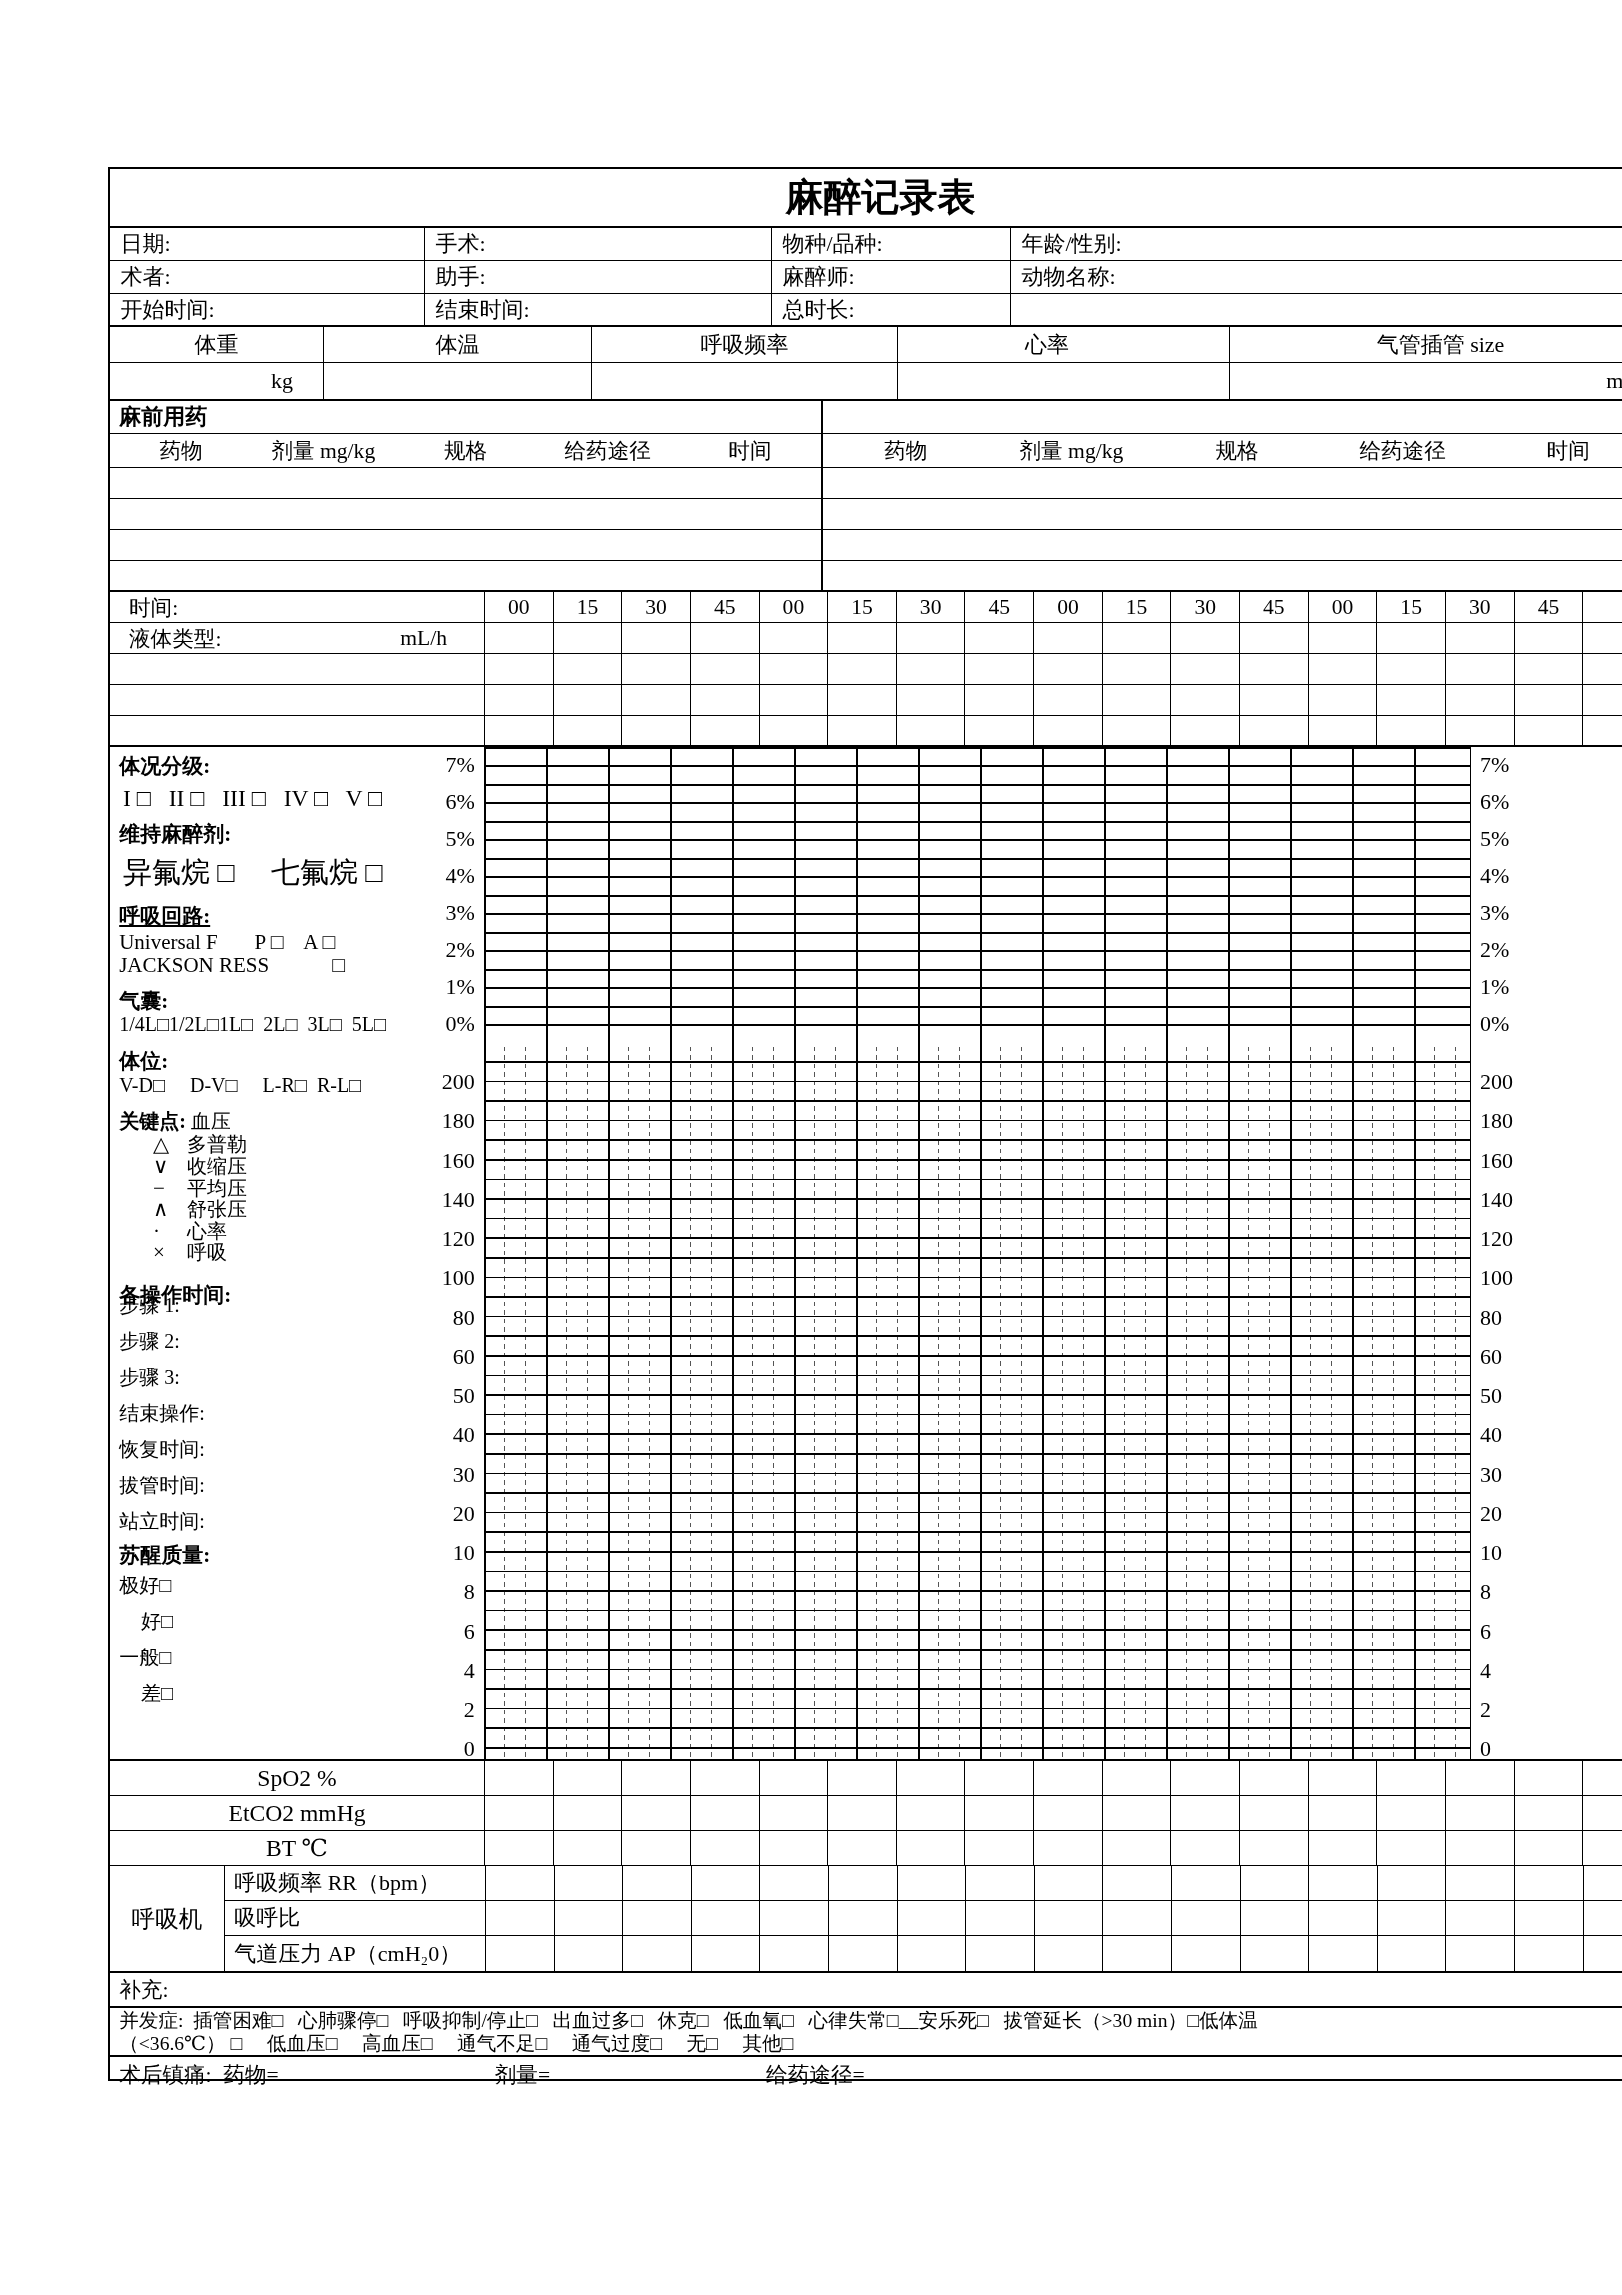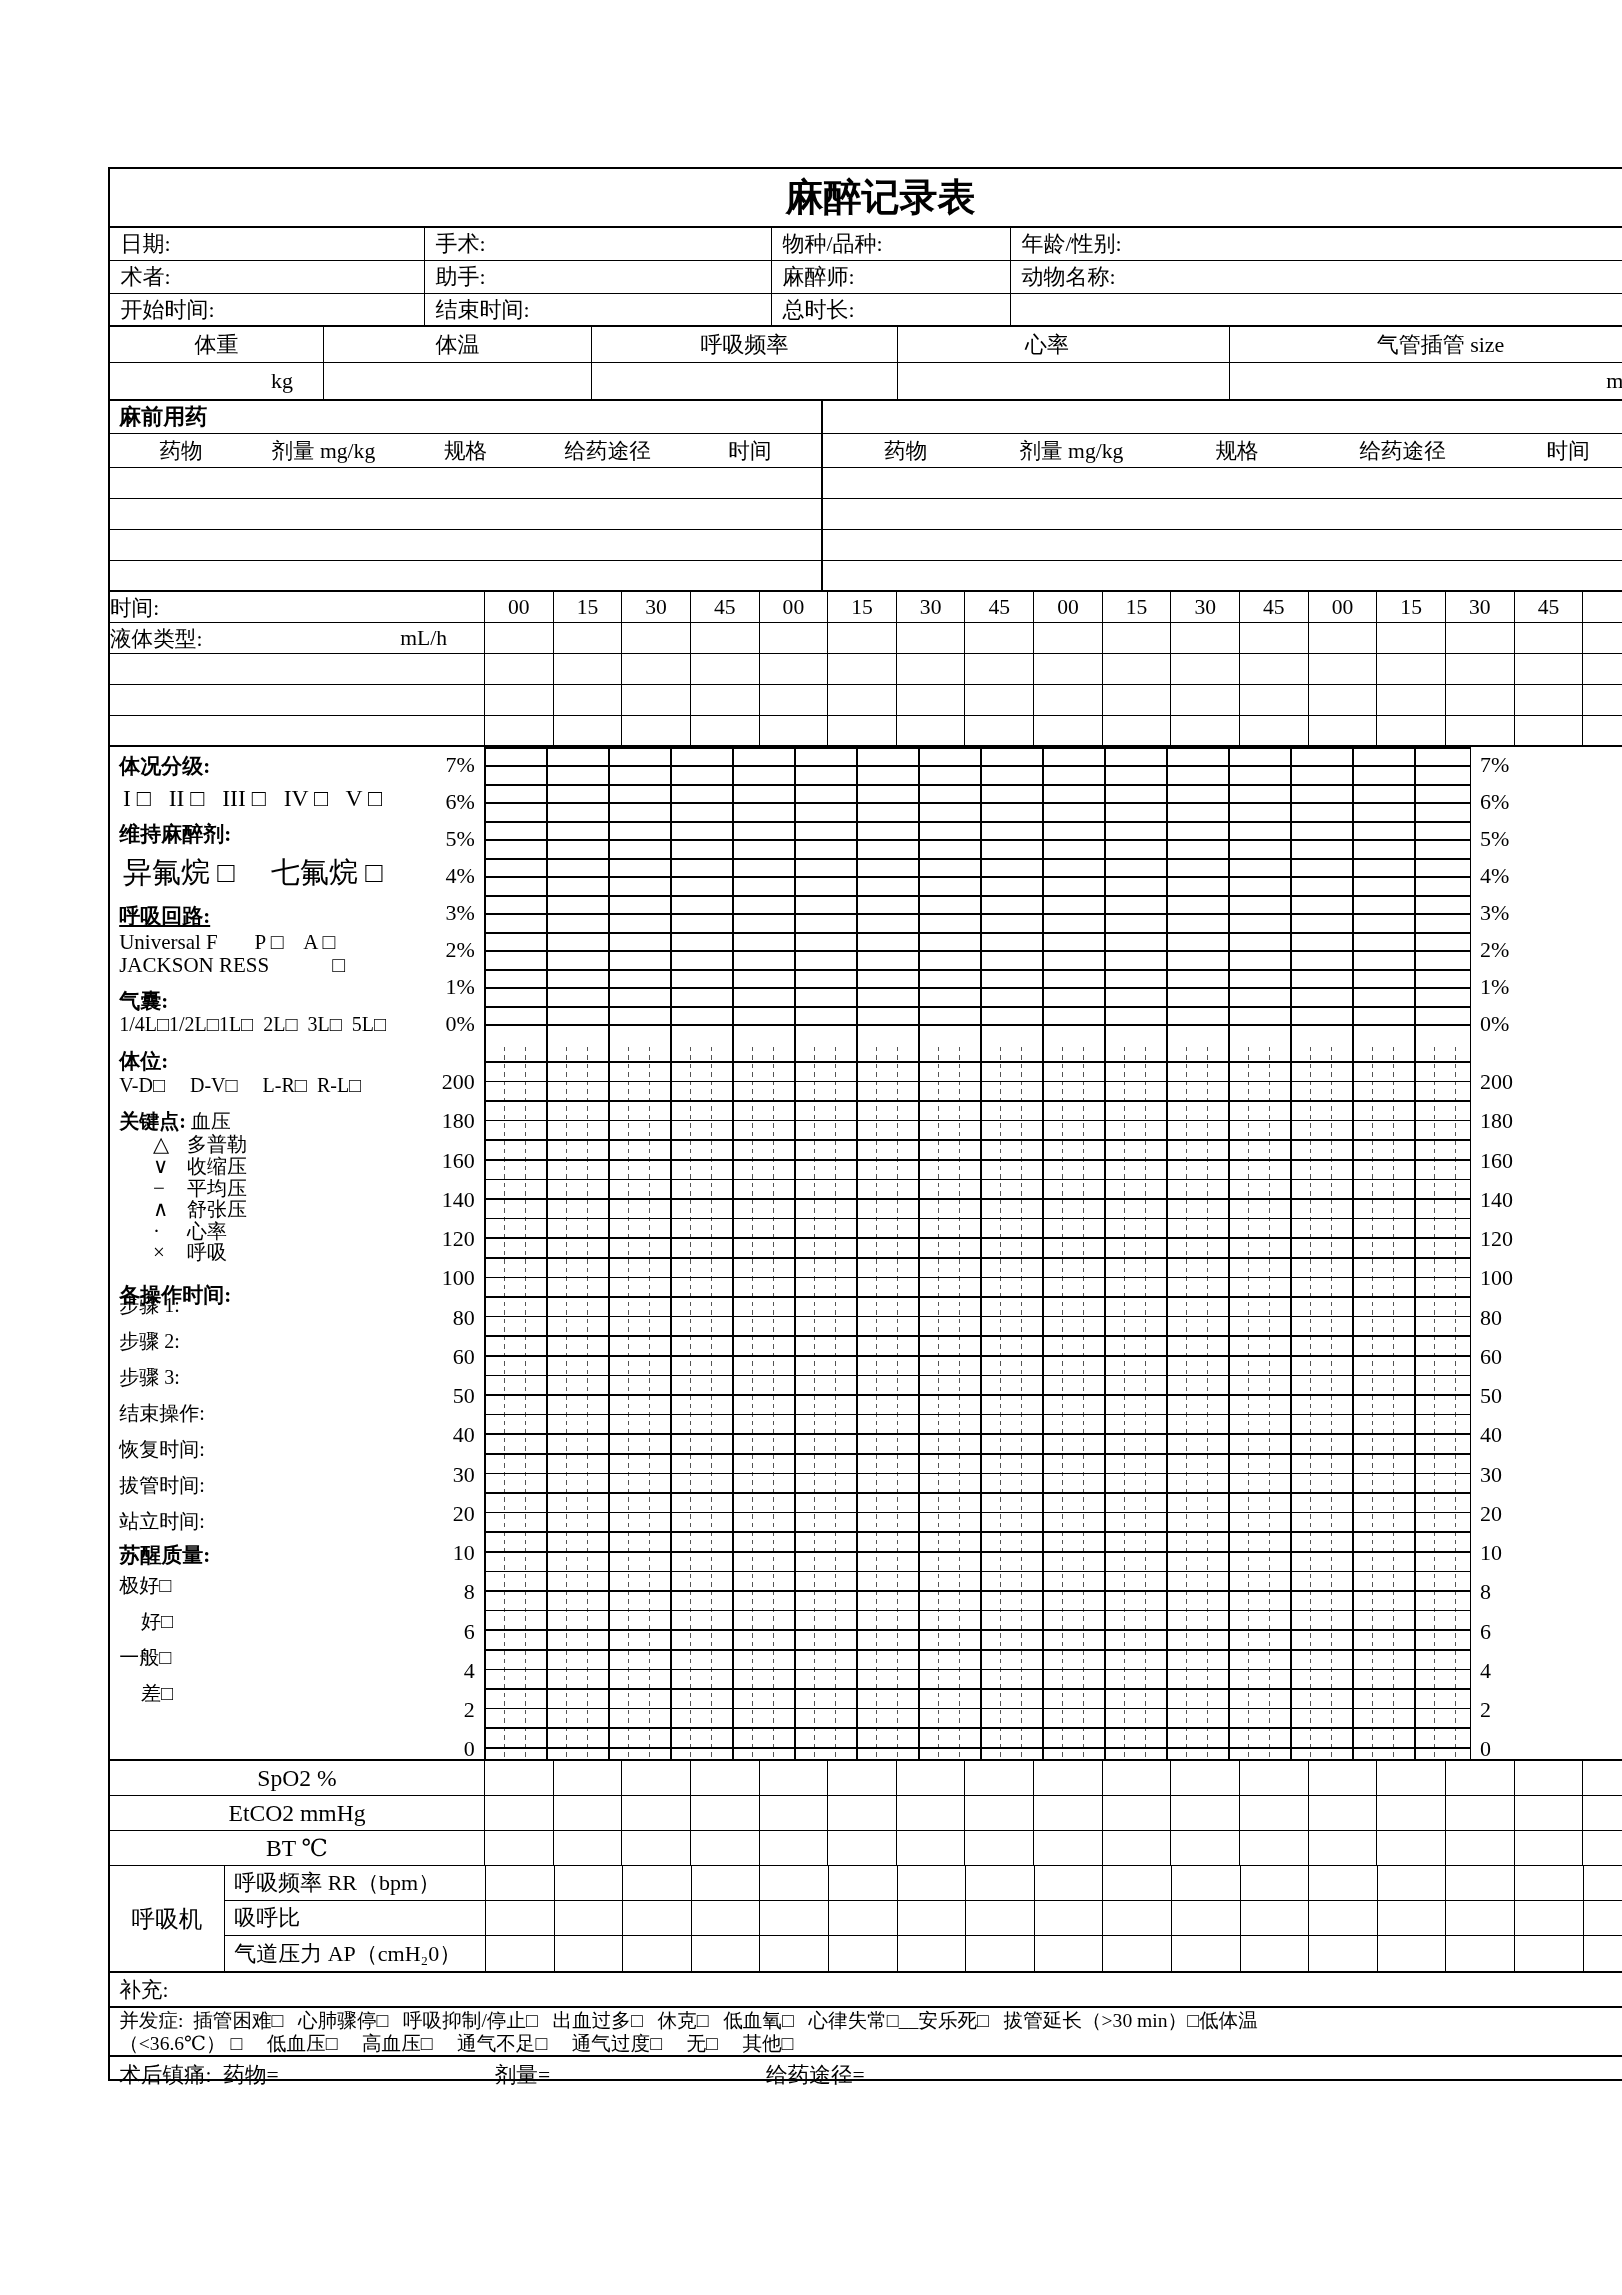--- a/index.html
+++ b/index.html
@@ -30,21 +30,21 @@
 
   .dt-row{height:33px;font-size:22px;font-weight:bold;}
   .dt-row>div{display:flex;align-items:center;padding-left:9.2px;}
   .half{width:713px;border-right:2px solid #000;}
   .half2{flex:1;}
   .dc-row{height:34px;font-size:21.6px;}
   .dc-row .dhalf{display:flex;align-items:center;}
   .dcol{flex:1;text-align:center;}
   .dr-row{height:31px;}
 
-  .glabel{width:374px;display:flex;align-items:center;padding-left:0;}
+  .glabel{width:374px;display:flex;align-items:center;padding-left:19px;}
   .gcells{flex:1;display:flex;}
   .gcells .gc{flex:1;border-left:1.6px solid #000;display:flex;align-items:center;justify-content:center;}
   .time-row{height:31px;font-size:21.6px;}
   .fluid-row{height:31px;font-size:21.6px;}
   .fluid-unit{margin-left:auto;margin-right:37px;}
   .xfluid-row{height:31px;}
 
   .chart{position:relative;height:1014px;border-bottom:2.3px solid #000;
          box-sizing:border-box;overflow:hidden;}
   .lpanel{position:absolute;left:0;top:0;width:374px;height:100%;}

